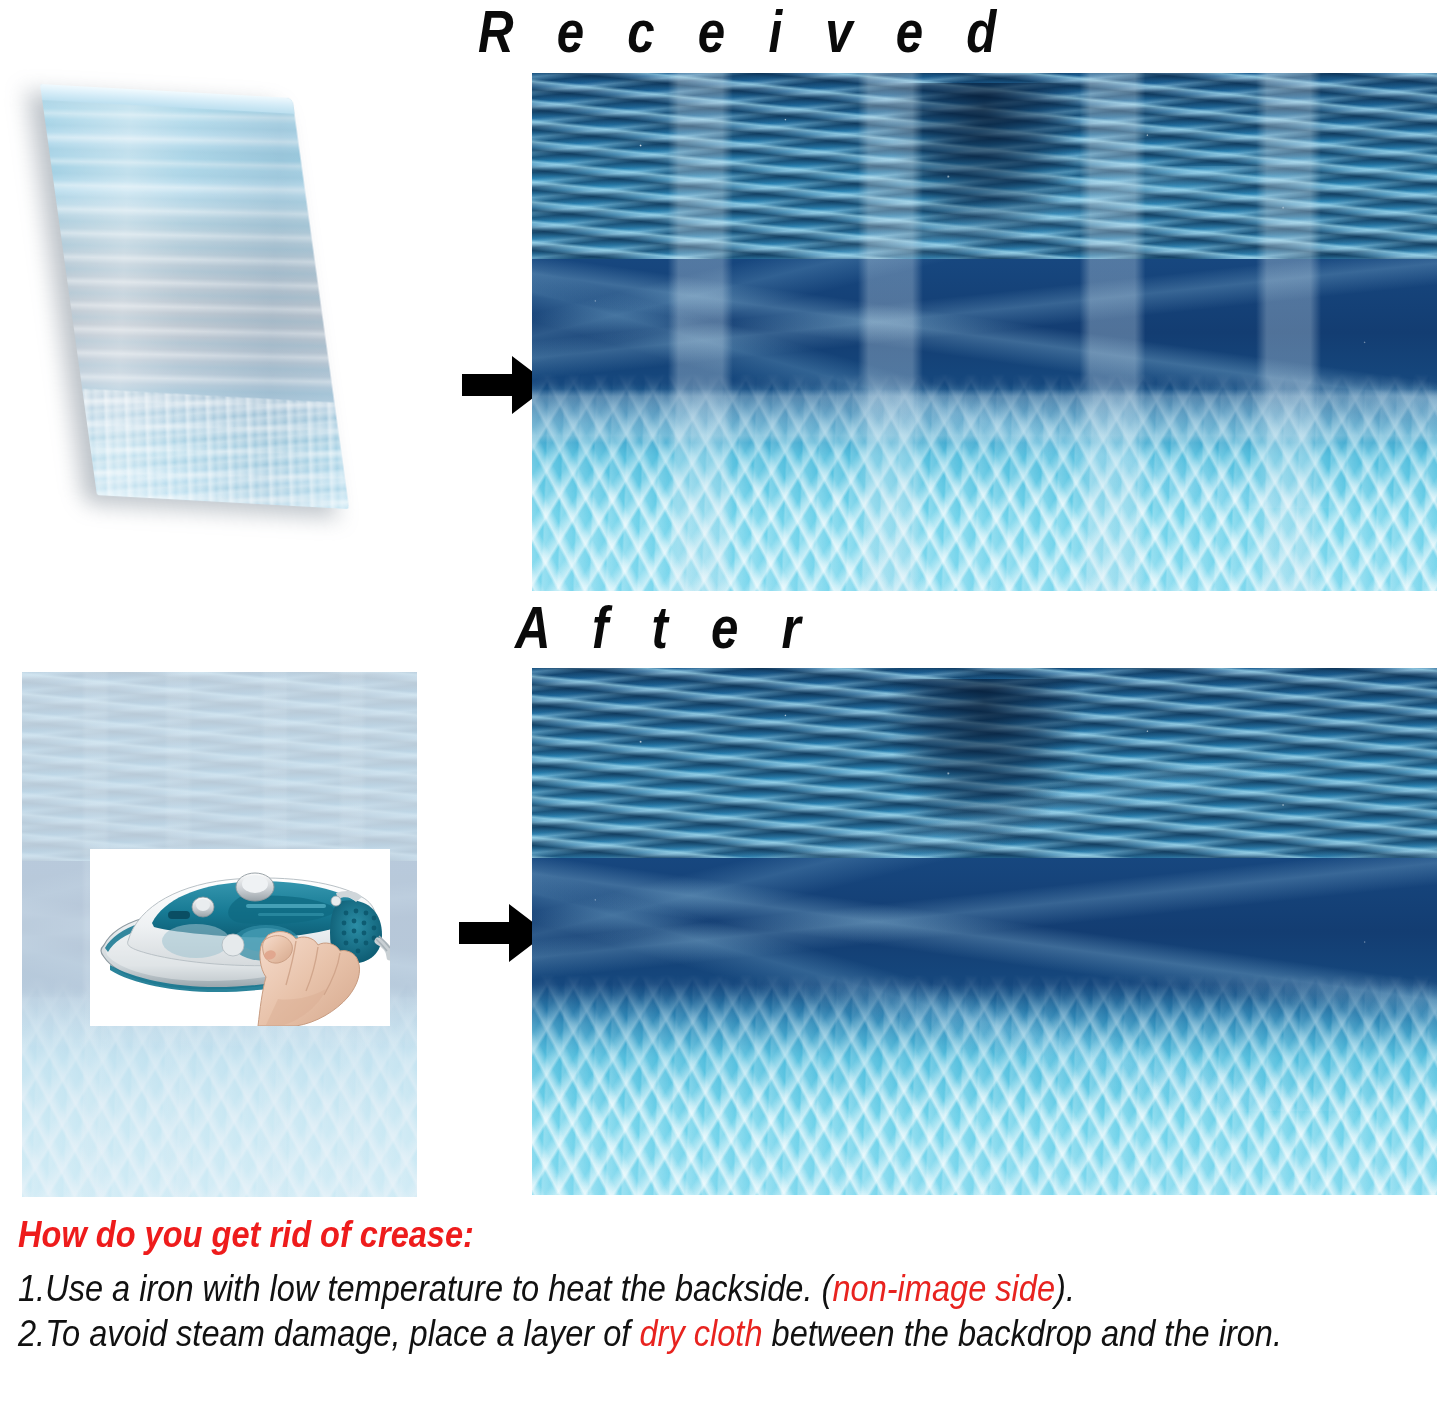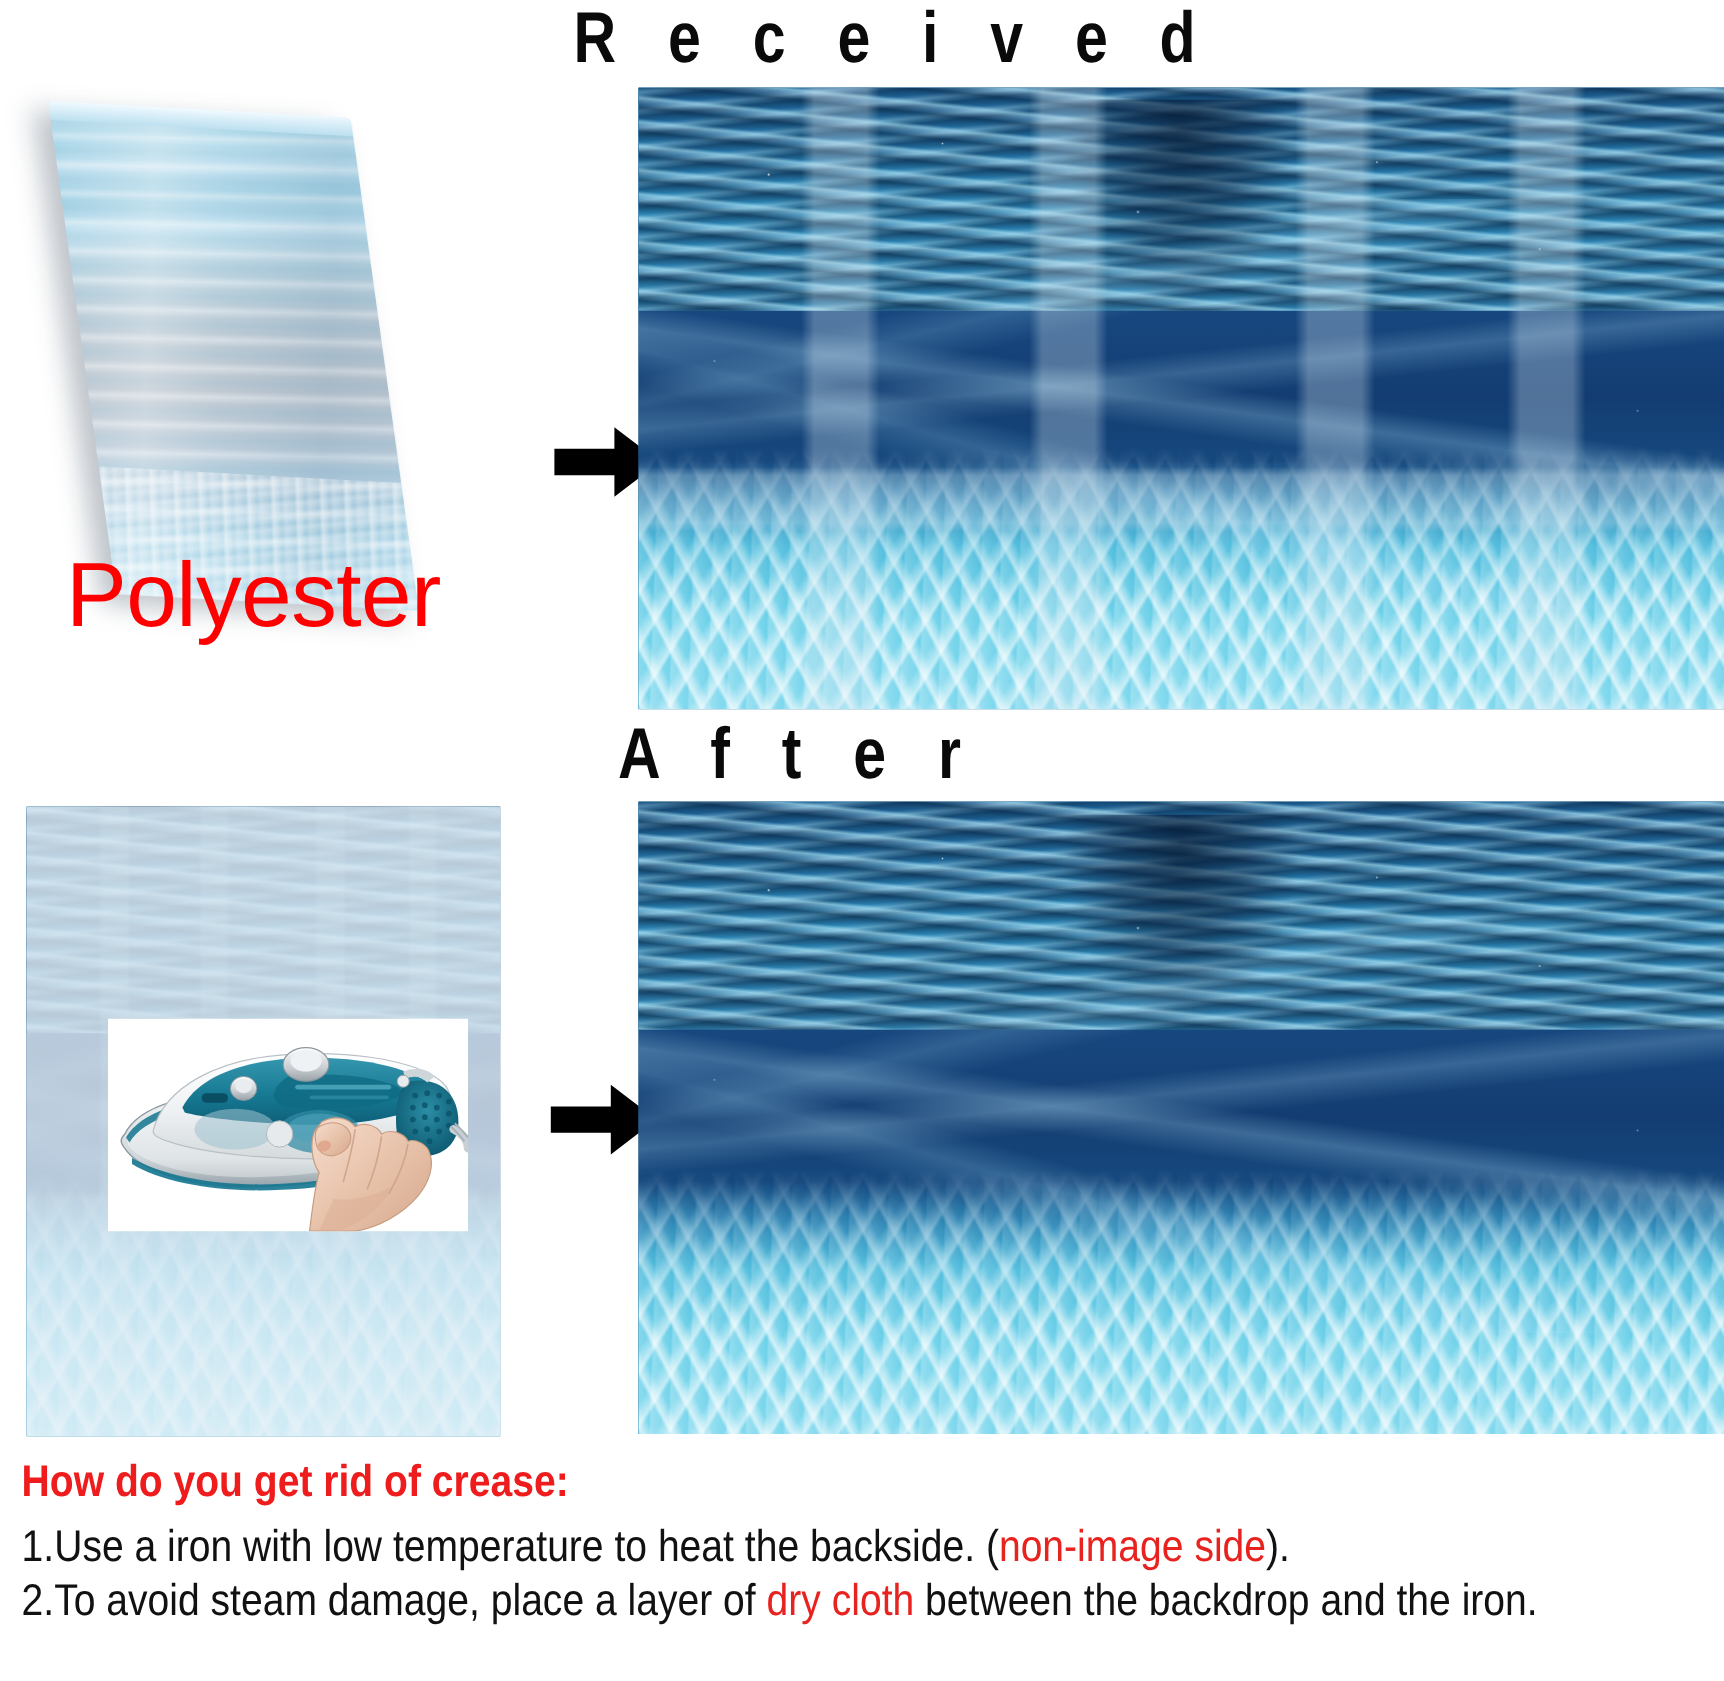--- a/index.html
+++ b/index.html
@@ -10,20 +10,21 @@
     background: #ffffff;
     font-family: "Liberation Sans", sans-serif;
     overflow: hidden;
   }
 
   #page {
     position: relative;
     width: 1333px;
     height: 1401px;
     background: #ffffff;
+    font-style: italic;
   }
 
   
   .section-title {
     position: absolute;
     font-family: "Liberation Sans", sans-serif;
     font-weight: bold;
     color: #0a0a0a;
     letter-spacing: 0.30em;
     line-height: 1;
@@ -420,21 +421,20 @@
 
   <div class="section-title" id="title-received">R e c e i v e d</div>
 
   <div id="fabric-roll-wrap">
     <div id="fabric-roll">
       <div id="fabric-roll-sheen"></div>
       <div id="fabric-roll-edge"></div>
     </div>
   </div>
 
-  <div id="polyester-label">Polyester</div>
 
   <svg class="arrow" id="arrow-received" viewBox="0 0 92 66">
     <path d="M2,22 L52,22 L52,4 L90,33 L52,62 L52,44 L2,44 Z" fill="#000000"></path>
   </svg>
 
   <div class="scene" id="scene-received">
     <div class="water-body"></div>
     <div class="surface"></div>
     <div class="vshadow"></div>
     <div class="rays"></div>

